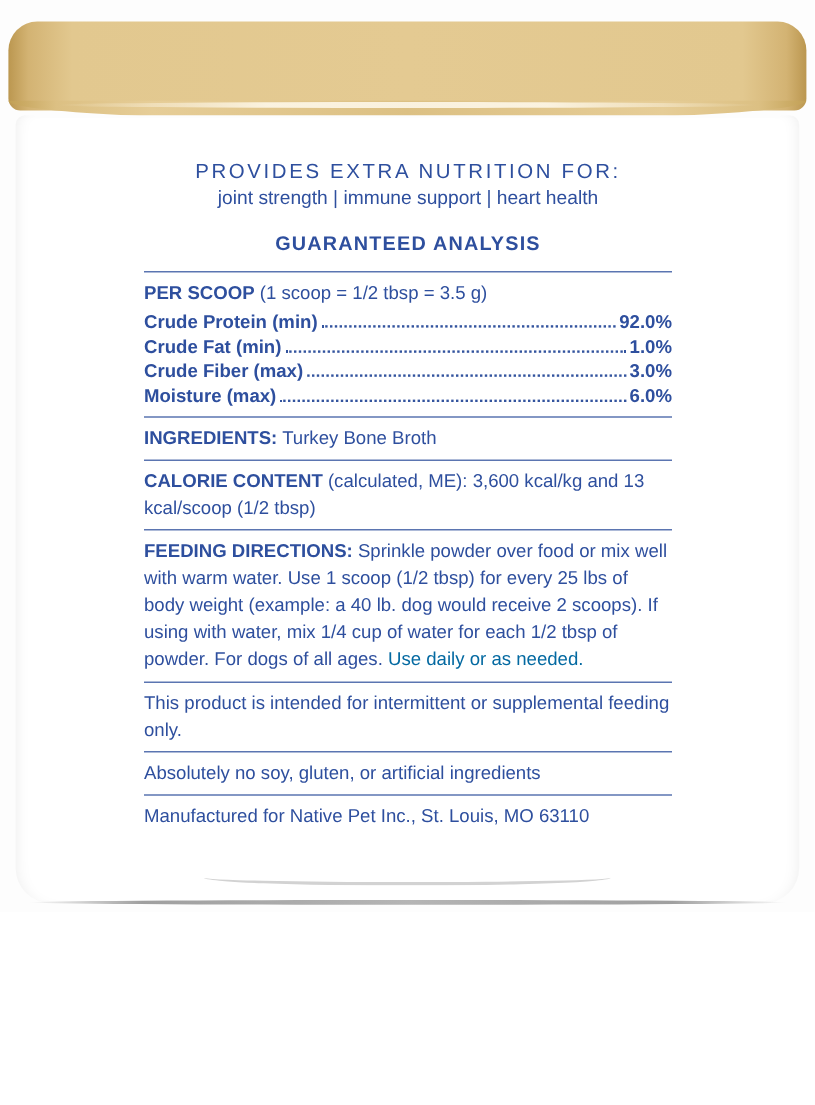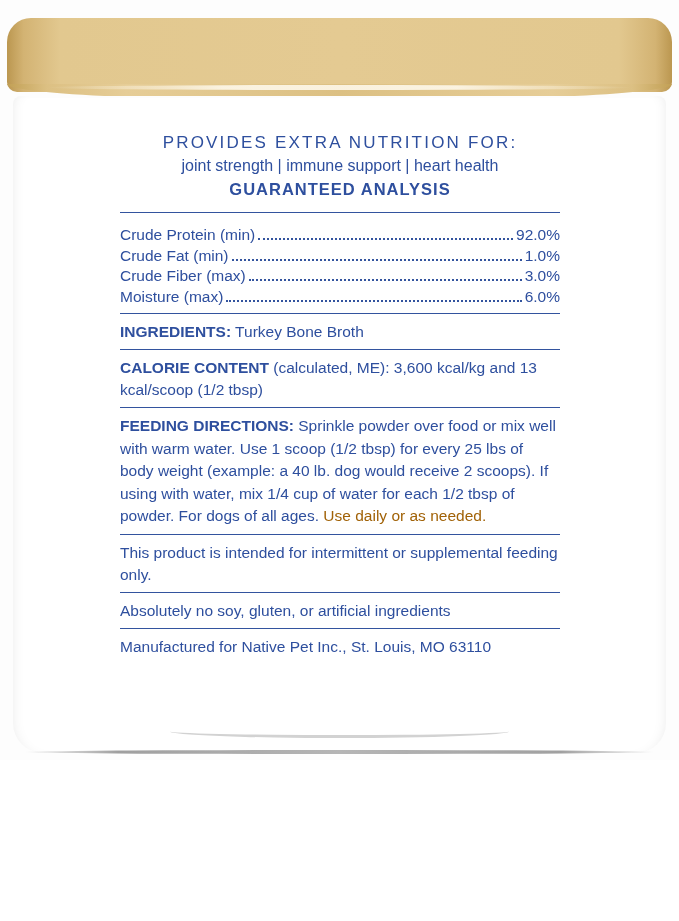--- a/index.html
+++ b/index.html
@@ -24,27 +24,27 @@
   .tub-bottom-curve{position:absolute;left:170px;right:170px;bottom:22px;height:10px;
        border-bottom:3px solid #d2d2d2;border-radius:0 0 50% 50%;}
   .tub-ground{position:absolute;left:24px;right:24px;bottom:6px;height:4px;
        background:linear-gradient(90deg,rgba(150,150,150,0),#9f9f9f 15%,#b5b5b5 50%,#9f9f9f 85%,rgba(150,150,150,0));
        border-radius:50%;}
 
   
   .content{position:absolute;left:120px;width:440px;top:132px;color:#2e4f9e;}
   .c-center{text-align:center;}
   .provides{font-size:17px;letter-spacing:2.2px;line-height:22px;}
-  .provides-sub{font-size:16px;line-height:24px;}
+  .provides-sub{font-size:16px;line-height:24px;margin-bottom:14px;}
   .ga-title{font-size:16.5px;font-weight:700;letter-spacing:1px;line-height:22px;margin-bottom:12px;}
   .rule{border:none;border-top:1.6px solid #33549e;margin:6px 0 7px 0;}
   .line{font-size:15.5px;line-height:22px;}
   .b{font-weight:700;}
-  .gold{color:#a16207;}
-  .analysis{margin-top:12px;}
+  .gold{color:#0369a1;}
+  .analysis{margin-top:3px;font-weight:bold;}
   .a-row{display:flex;align-items:baseline;font-size:15.5px;line-height:20.5px;}
   .a-name{white-space:nowrap;}
   .a-dots{flex:1;border-bottom:2px dotted #33549e;margin:0 3px 4px 3px;min-width:20px;}
   .a-val{white-space:nowrap;}
   .sect{margin:2px 0;}
   .para{font-size:15.5px;line-height:22.5px;}
 
   
   .barcode{position:absolute;left:112px;top:806px;width:178px;height:72px;}
   .sku{position:absolute;left:-13px;top:0px;width:50px;font-size:8.5px;letter-spacing:.5px;color:#3b5fae;
@@ -77,20 +77,21 @@
   <div class="tub-bottom-curve"></div>
   <div class="tub-ground"></div>
 
   <div class="content">
     <div class="provides c-center">PROVIDES EXTRA NUTRITION FOR:</div>
     <div class="provides-sub c-center">joint strength | immune support | heart health</div>
 
     <div class="ga-title c-center">GUARANTEED ANALYSIS</div>
     <hr class="rule">
 
+    <div class="line"><span class="b">PER SCOOP</span><span> (1 scoop = 1/2 tbsp = 3.5 g)</span></div>
 
     <div class="analysis">
       <div class="a-row">
         <span class="a-name">Crude Protein (min)</span>
         <span class="a-dots"></span>
         <span class="a-val">92.0%</span>
       </div>
       <div class="a-row">
         <span class="a-name">Crude Fat (min)</span>
         <span class="a-dots"></span>

